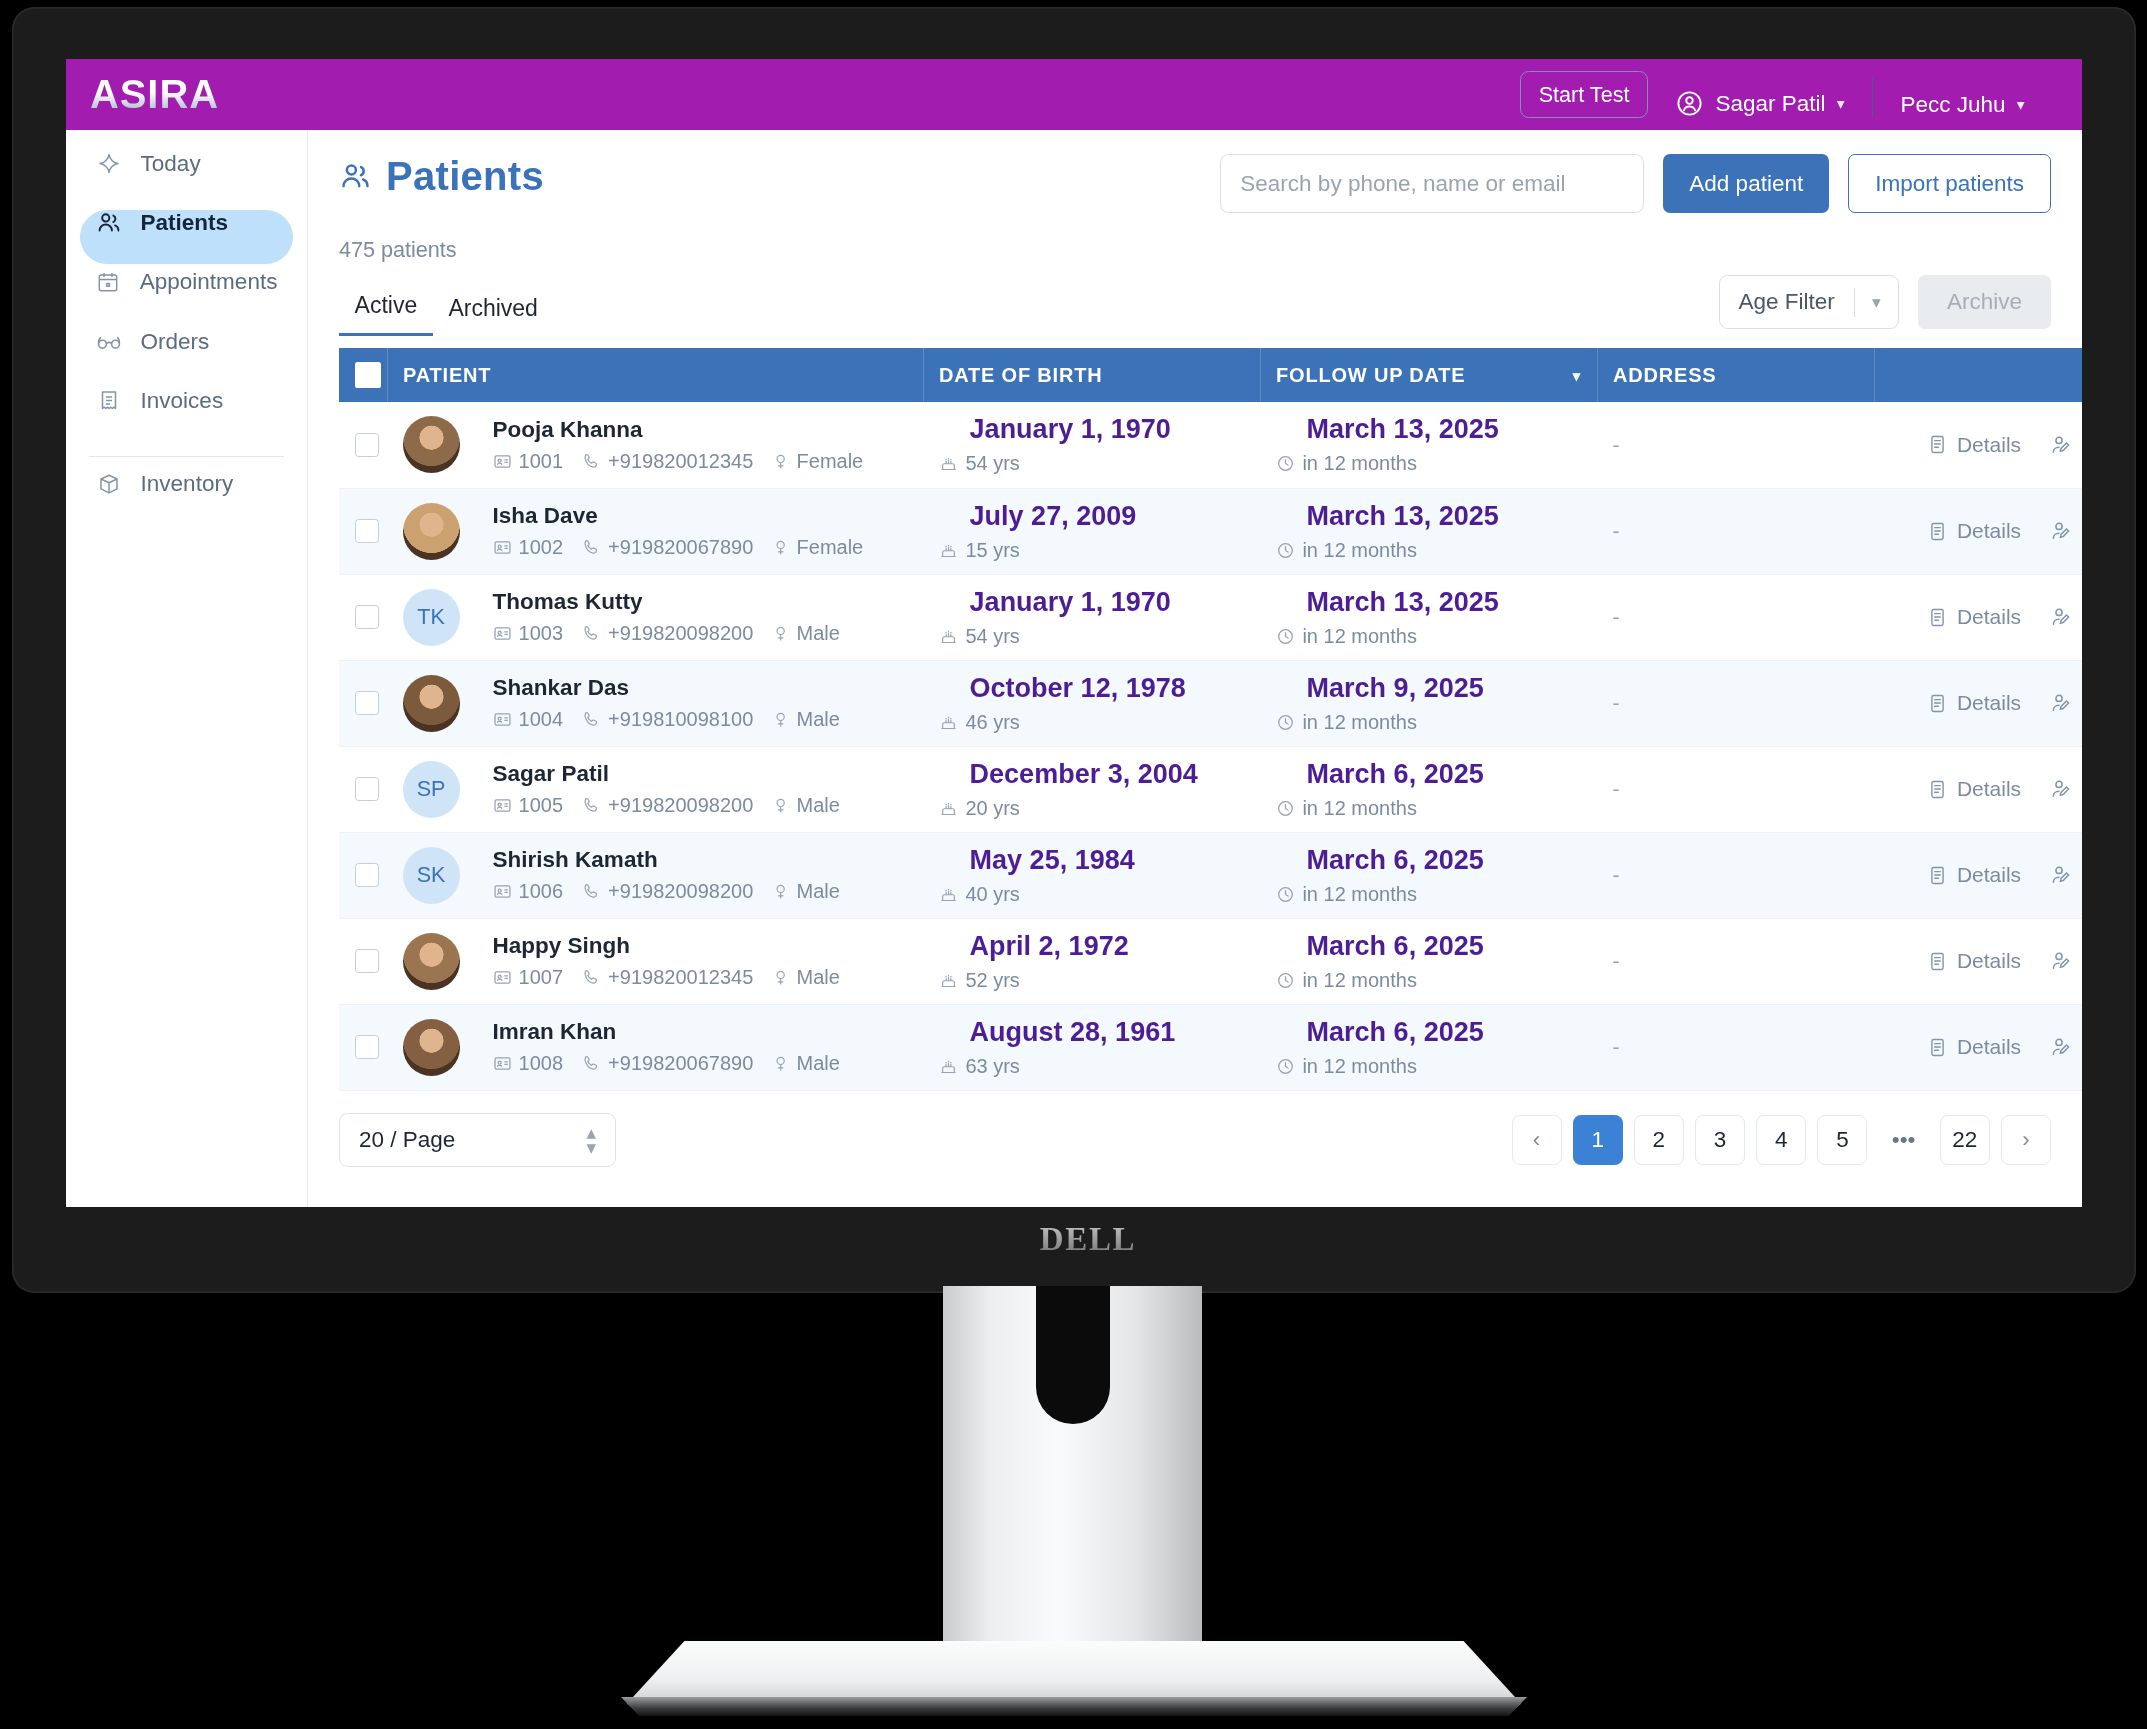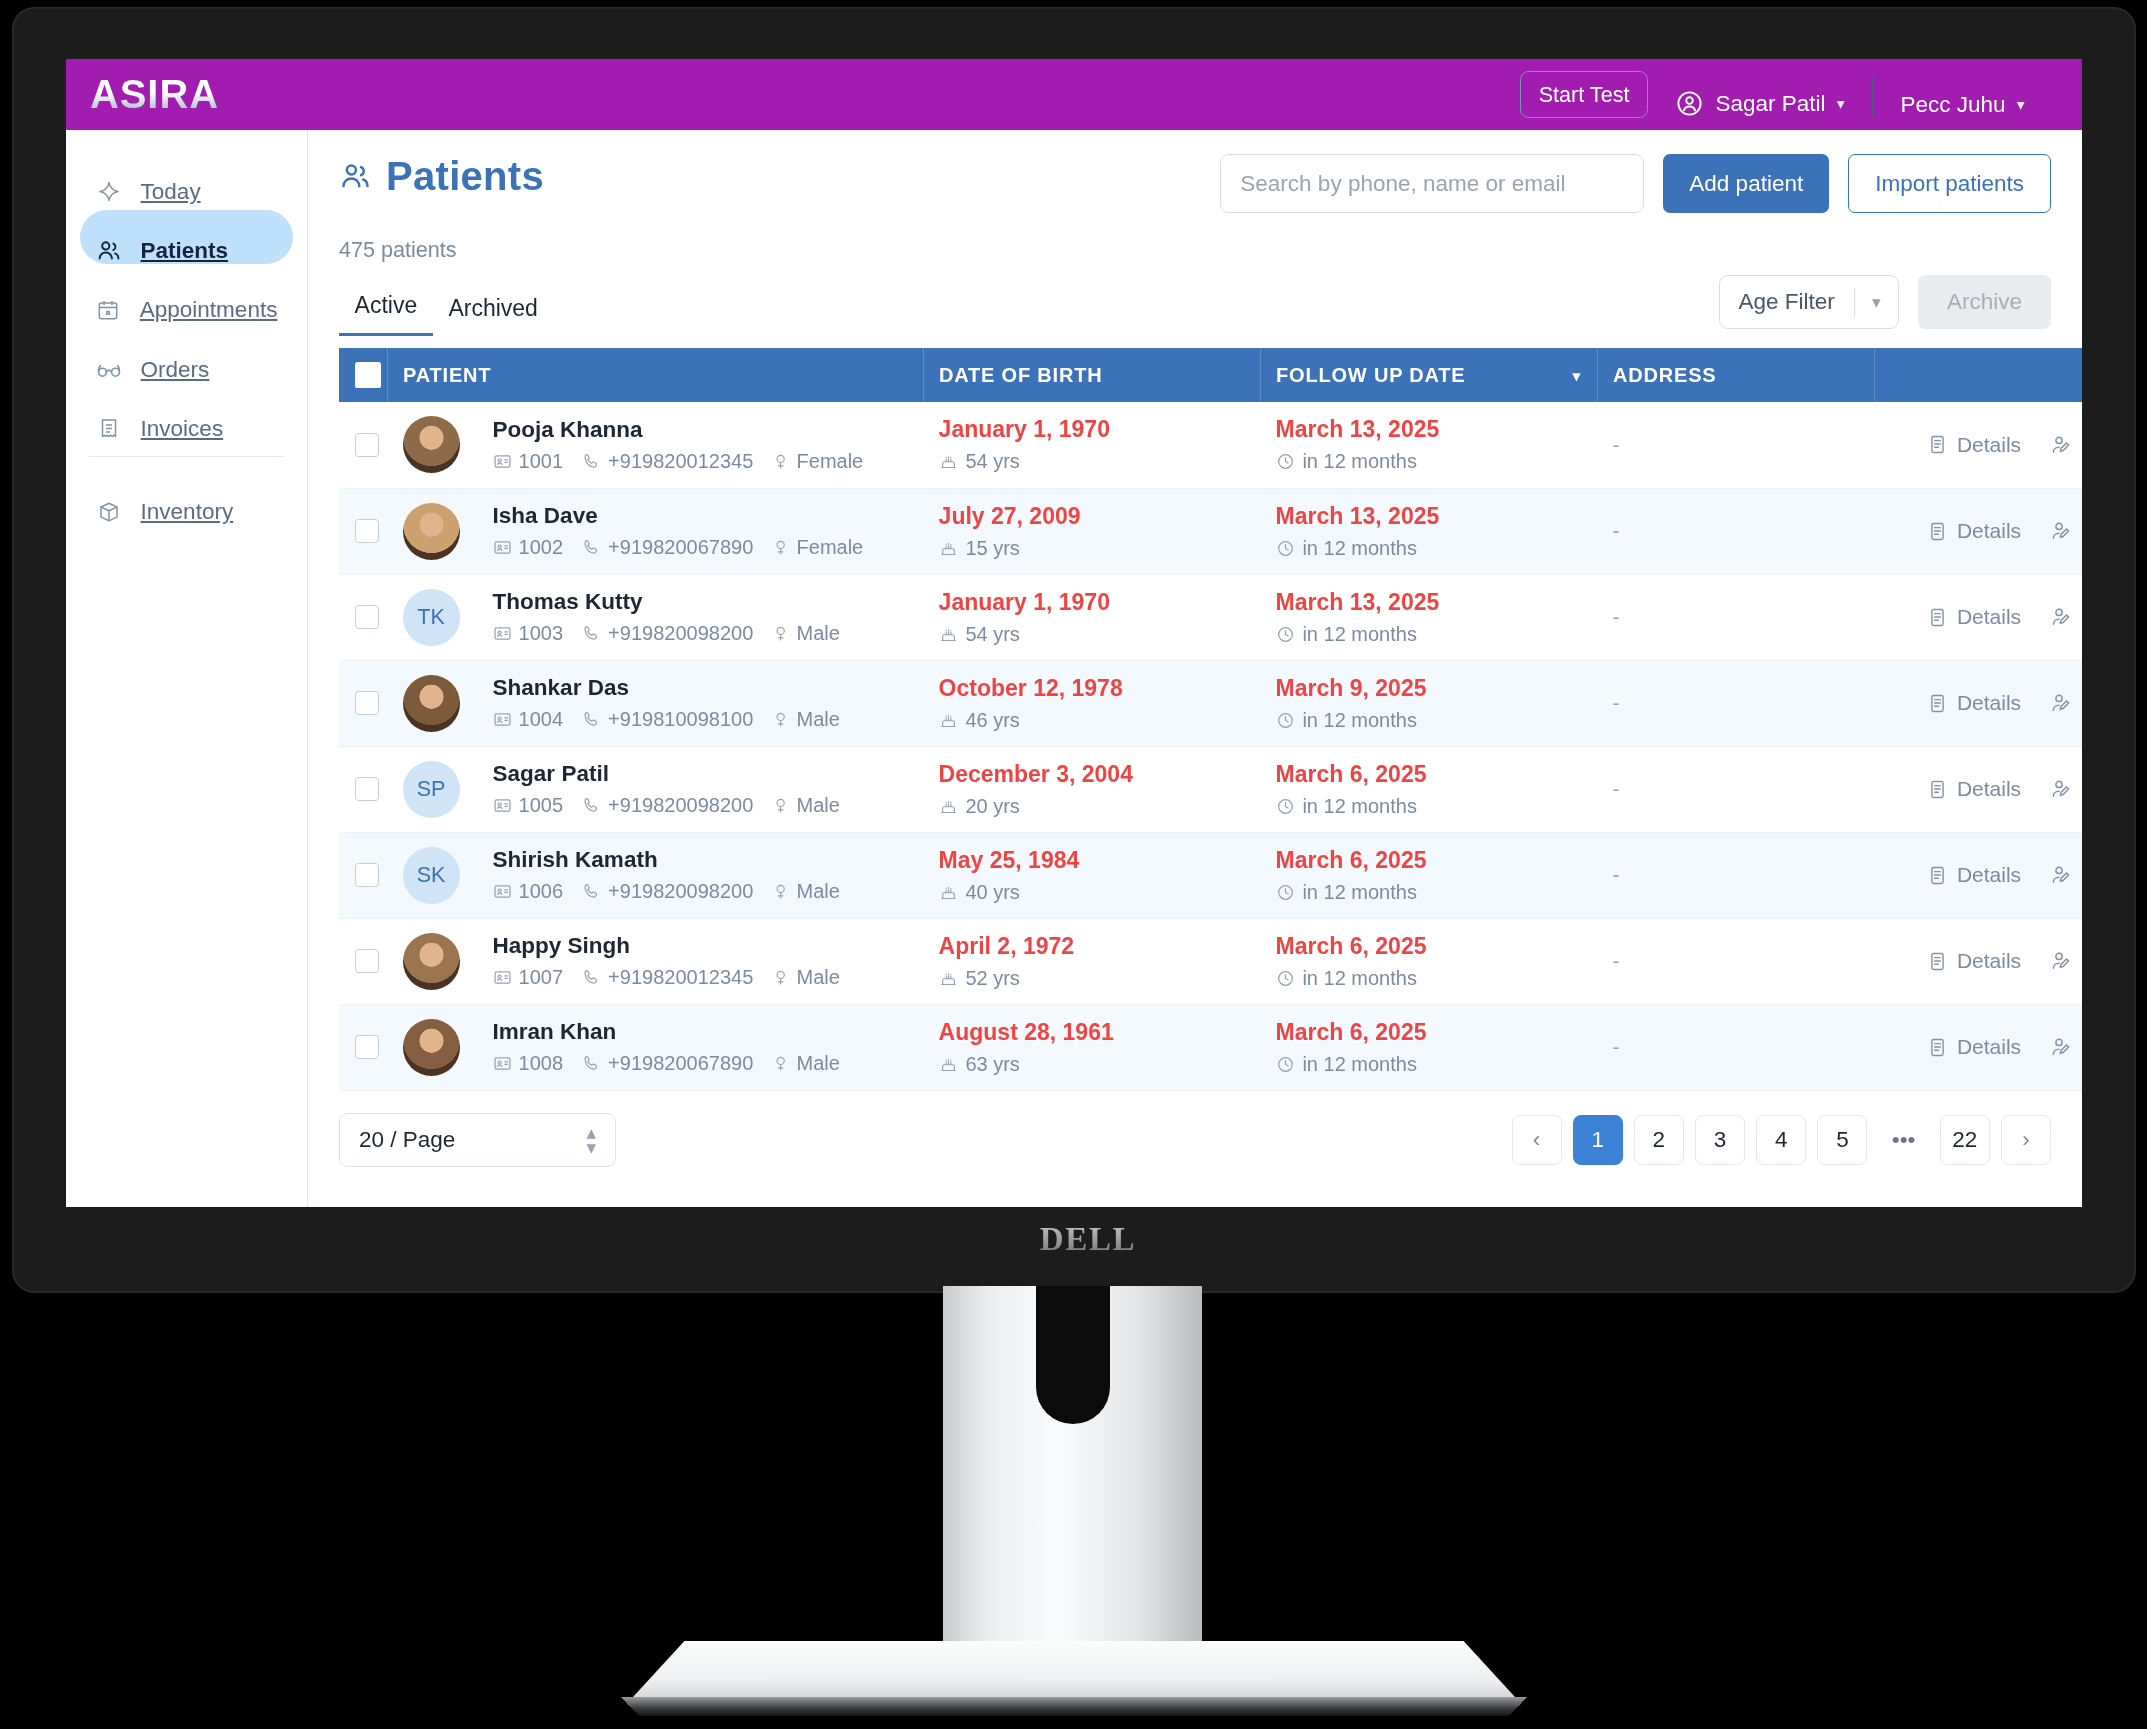--- a/index.html
+++ b/index.html
@@ -98,23 +98,23 @@
 
   
   #body-wrap { flex: 1; display: flex; min-height: 0; }
 
   
   #sidebar {
     width: 242px; flex: 0 0 242px; background: #fff;
     border-right: 0.9px solid #e3e8ee; padding: 21px 14px 0 14px;
   }
   .nav-item {
-    display: flex; align-items: flex-end; gap: 19px;
+    display: flex; align-items: flex-start; gap: 19px;
     height: 54px; padding: 0 15.6px; border-radius: 28px;
-    color: #5b6b80; font-size: 22.5px; cursor: pointer; margin-bottom: 5.2px; text-decoration: underline;
+    color: #5b6b80; font-size: 22.5px; cursor: pointer; margin-bottom: 5.2px;
   }
   .nav-item.active { background: #bfe0fb; color: #15253c; font-weight: 700; }
   .nav-item .ic { width: 26px; height: 26px; display:flex; align-items:center; justify-content:center; }
   .nav-sep { height: 0.9px; background: #e3e8ee; margin: 14px 8.6px; }
 
   
   #main { flex: 1; min-width: 0; padding: 24px 31px 0 31px; display: flex; flex-direction: column; }
   #main-head { display: flex; align-items: flex-start; }
   #page-title-wrap { display: flex; align-items: center; gap: 14px; }
   #page-title { color: #3b72b8; font-size: 40px; font-weight: 700; letter-spacing: 0.3px; }
@@ -182,21 +182,21 @@
   .pcell { display: flex; align-items: center; gap: 33px; }
   .avatar {
     width: 57px; height: 57px; border-radius: 50%; flex: 0 0 57px;
     display: flex; align-items: center; justify-content: center;
     background: #cfe4f7; color: #3b72b8; font-size: 21.6px; overflow: hidden;
   }
   .avatar.photo { background-size: cover; background-position: center 22%; }
   .pname { font-size: 22.5px; color: #1d2733; font-weight: 700; margin-bottom: 7px; }
   .pmeta { display: flex; gap: 19px; color: #7d8ba0; font-size: 20px; }
   .pmeta span.m { display: flex; align-items: center; gap: 7px; }
-  .dob-main { font-size: 23px; color: #ef4444; font-weight: 700; margin-bottom: 7px; }
+  .dob-main { font-size: 27px; color: #4c1d95; font-weight: 700; margin-bottom: 7px; margin-left: 31px; }
   .dob-sub { display: flex; align-items: center; gap: 7.8px; color: #7d8ba0; font-size: 20px; }
   .addr { color: #9aa4b0; font-size: 21px; }
   .acts { display: flex; align-items: center; justify-content: flex-end; gap: 29px; }
   .act { display: flex; align-items: center; gap: 8.6px; color: #7d8ba0; font-size: 21px; cursor: pointer; }
 
   
   #footer { display: flex; align-items: center; padding: 22.5px 0 0 0; }
   #page-size {
     width: 277px; height: 54px; border: 1.3px solid #dde2e8; border-radius: 8.6px;
     background: #fff; display: flex; align-items: center; padding: 0 19px;

